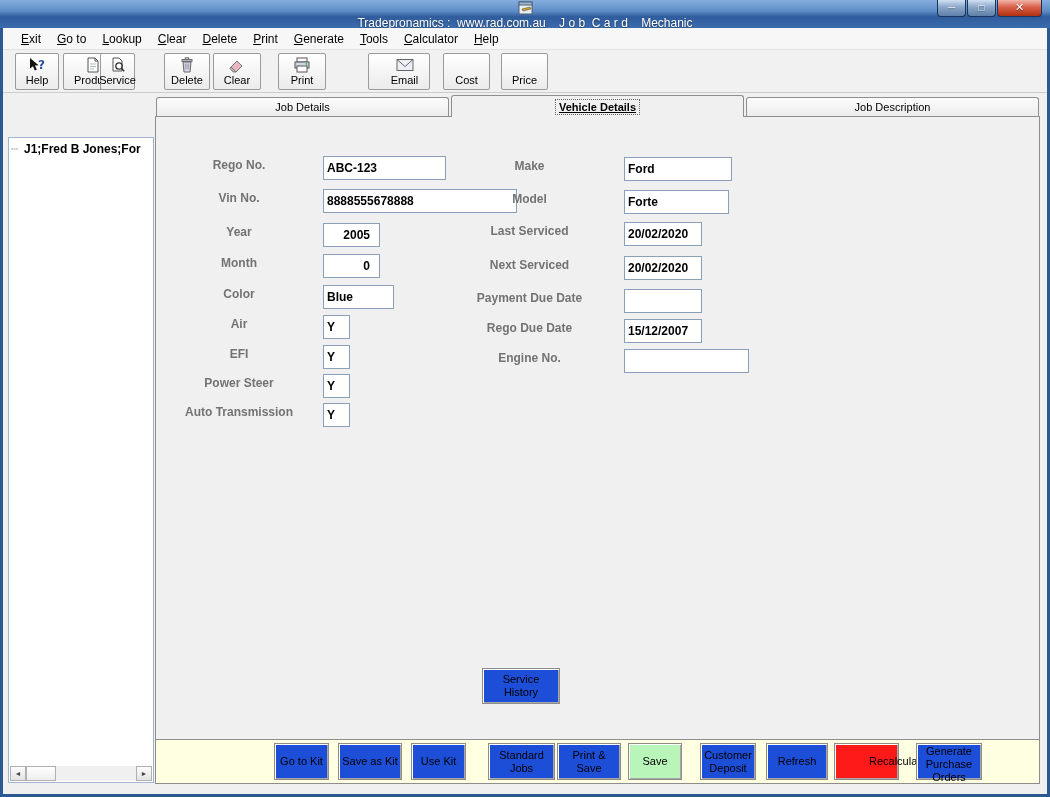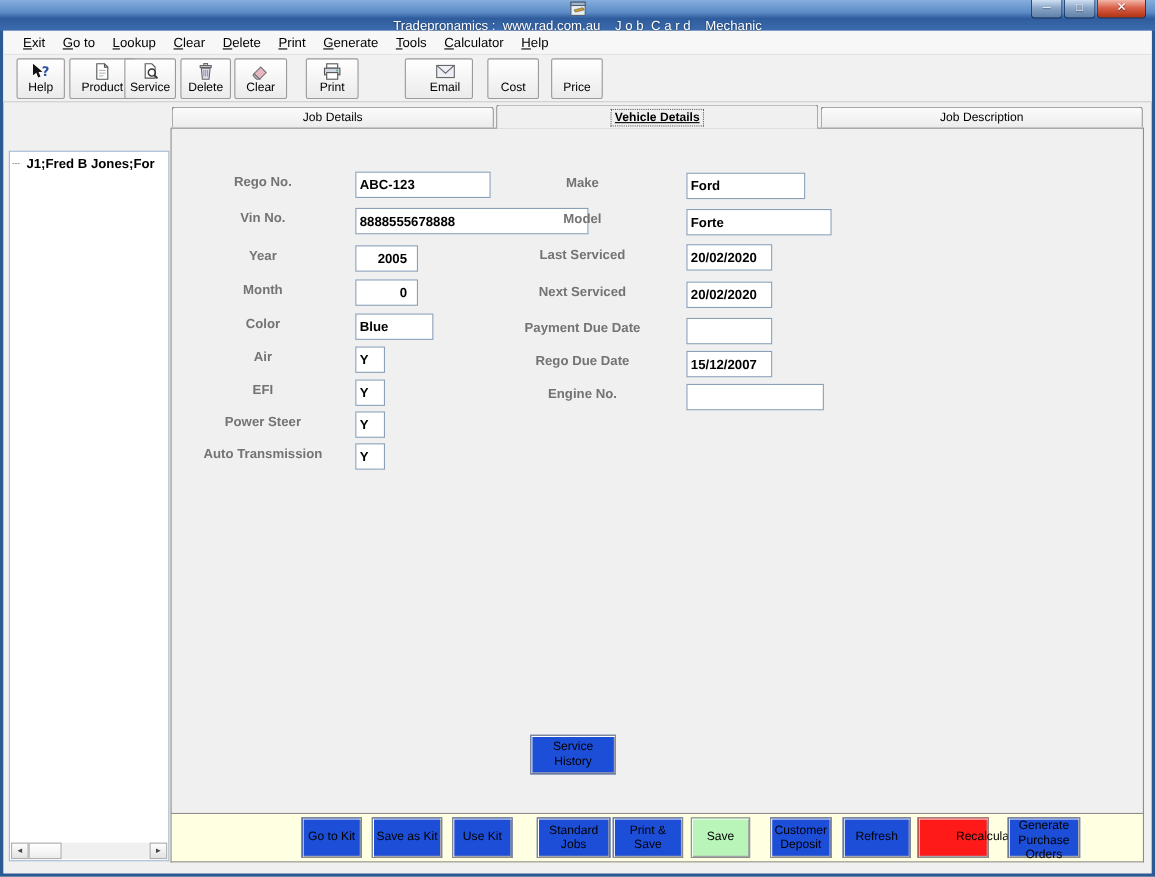--- a/index.html
+++ b/index.html
@@ -187,21 +187,21 @@
     <div class="tool-btn" style="left:60px;width:60px;">
       <span class="ticon">
         <svg width="16" height="16" viewBox="0 0 16 16">
           <path d="M3 1 h7 l3 3 v11 h-10 z" fill="#fff" stroke="#555"></path>
           <path d="M10 1 v3 h3" fill="none" stroke="#555"></path>
           <path d="M5 7 h6 M5 9.5 h6 M5 12 h4" stroke="#9aa" stroke-width="0.8"></path>
         </svg>
       </span>
       <span class="tlabel">Product</span>
     </div>
-    <div class="tool-btn" style="left:110px;width:47px;align-items:center;">
+    <div class="tool-btn" style="left:97px;width:35px;align-items:center;">
       <span class="ticon">
         <svg width="16" height="16" viewBox="0 0 16 16">
           <path d="M3 1 h6 l3 3 v10 h-9 z" fill="#fff" stroke="#555"></path>
           <circle cx="9" cy="9" r="3.2" fill="none" stroke="#333" stroke-width="1.3"></circle>
           <line x1="11.3" y1="11.3" x2="14.2" y2="14.2" stroke="#333" stroke-width="1.6"></line>
         </svg>
       </span>
       <span class="tlabel">Service</span>
     </div>
     <div class="tool-btn" style="left:161px;width:46px;">
@@ -282,39 +282,39 @@
     <span class="flabel lcol" style="top:73px;">Vin No.</span>
     <span class="flabel lcol" style="top:107px;">Year</span>
     <span class="flabel lcol" style="top:138px;">Month</span>
     <span class="flabel lcol" style="top:169px;">Color</span>
     <span class="flabel lcol" style="top:199px;">Air</span>
     <span class="flabel lcol" style="top:229px;">EFI</span>
     <span class="flabel lcol" style="top:258px;">Power Steer</span>
     <span class="flabel lcol" style="top:287px;">Auto Transmission</span>
 
     <input class="tfield" style="left: 167px; top: 39px; width: 123px;" value="ABC-123">
-    <input class="tfield" style="left: 167px; top: 72px; width: 212px;" value="8888555678888">
+    <input class="tfield" style="left: 167px; top: 72px; width: 194px;" value="8888555678888">
     <input class="tfield num" style="left: 167px; top: 106px; width: 57px;" value="2005">
     <input class="tfield num" style="left: 167px; top: 137px; width: 57px;" value="0">
     <input class="tfield" style="left: 167px; top: 168px; width: 71px;" value="Blue">
     <input class="tfield" style="left: 167px; top: 198px; width: 27px;" value="Y">
     <input class="tfield" style="left: 167px; top: 228px; width: 27px;" value="Y">
     <input class="tfield" style="left: 167px; top: 257px; width: 27px;" value="Y">
     <input class="tfield" style="left: 167px; top: 286px; width: 27px;" value="Y">
 
     <span class="flabel rcol" style="top:41px;">Make</span>
     <span class="flabel rcol" style="top:74px;">Model</span>
     <span class="flabel rcol" style="top:106px;">Last Serviced</span>
     <span class="flabel rcol" style="top:140px;">Next Serviced</span>
     <span class="flabel rcol" style="top:173px;">Payment Due Date</span>
     <span class="flabel rcol" style="top:203px;">Rego Due Date</span>
     <span class="flabel rcol" style="top:233px;">Engine No.</span>
 
     <input class="tfield" style="left: 468px; top: 40px; width: 108px;" value="Ford">
-    <input class="tfield" style="left: 468px; top: 73px; width: 132px;" value="Forte">
+    <input class="tfield" style="left: 468px; top: 73px; width: 105px;" value="Forte">
     <input class="tfield" style="left: 468px; top: 105px; width: 78px;" value="20/02/2020">
     <input class="tfield" style="left: 468px; top: 139px; width: 78px;" value="20/02/2020">
     <input class="tfield" style="left: 468px; top: 172px; width: 78px;" value="">
     <input class="tfield" style="left: 468px; top: 202px; width: 78px;" value="15/12/2007">
     <input class="tfield" style="left: 468px; top: 232px; width: 125px;" value="">
 
     <button class="win-btn svc-btn">Service History</button>
   </div>
 
   <div class="footer" id="footer">

